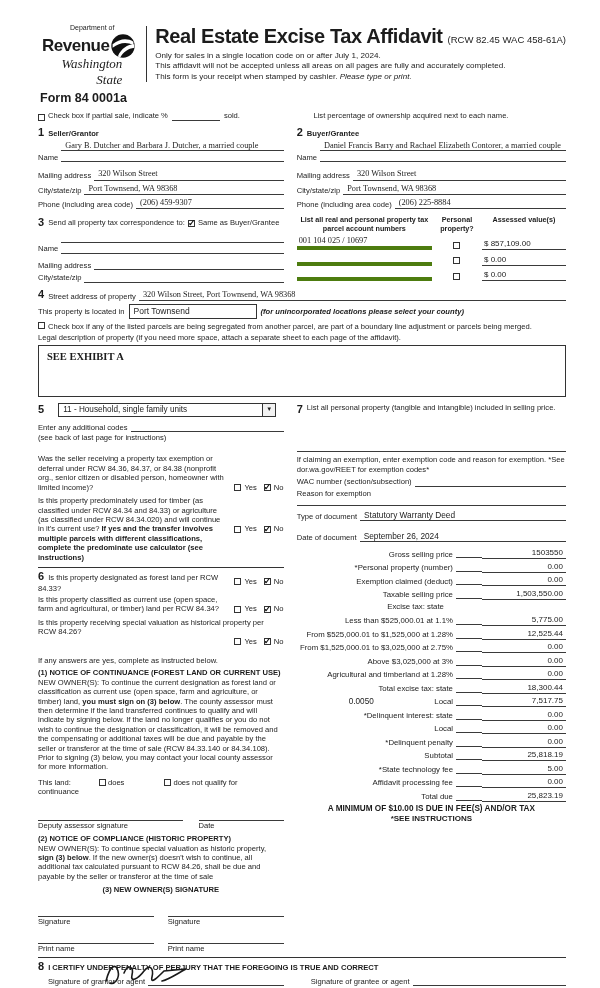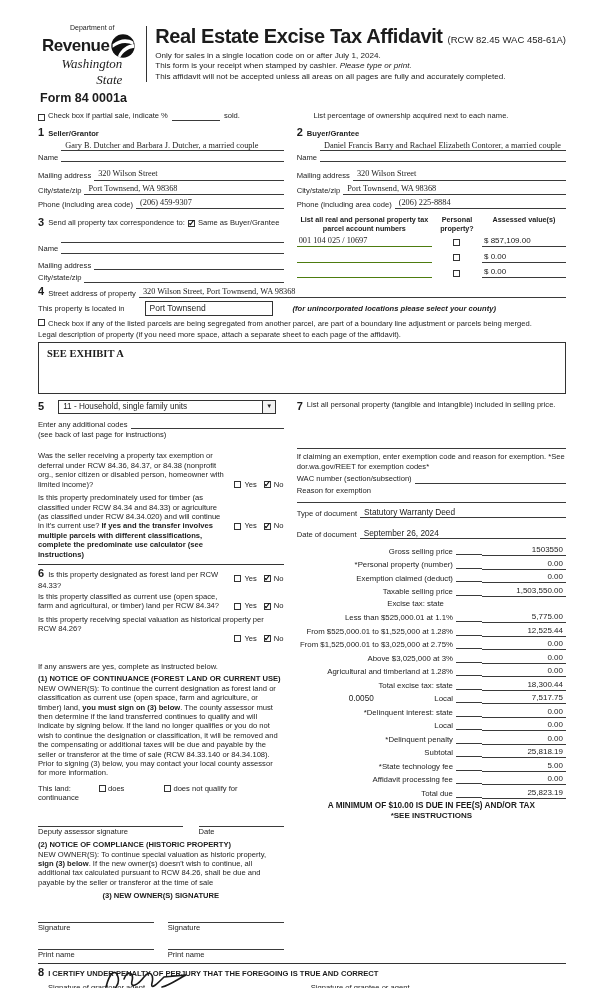--- a/index.html
+++ b/index.html
@@ -46,25 +46,25 @@
   .mrow { display:flex; align-items:flex-end; margin-bottom:2.6px; }
   .mlabel { flex:1; text-align:right; position:relative; font-size:7.8px; }
   .mpre { position:absolute; left:52px; bottom:0; font-style:normal; font-size:8.2px; }
   .mleader { width:26px; border-bottom:1px solid #3a3a3a; margin:0 0 1px 3px; }
   .mval { width:84px; text-align:right; border-bottom:1px solid #3a3a3a; padding:0 3px 0 0; font-size:8px; }
   .mheading { text-align:right; padding-right:122px; margin:1px 0 3px; font-size:7.8px;}
   
   .ptab-h { display:flex; font-weight:bold; text-align:center; font-size:7.2px; margin-bottom:2px;}
   .ptab-h .c1 { flex:1; } .ptab-h .c2 { width:50px; } .ptab-h .c3 { width:84px; }
   .prow { display:flex; align-items:flex-end; margin-bottom:4.5px; }
-  .prow .pnum { flex:1; border-bottom:1px solid #4d7c0f; font-family:"Liberation Serif",serif; font-size:8.3px; padding:0 2px 0 2px; min-height:9px;}
+  .prow .pnum { flex:1; border-bottom:4px solid #4d7c0f; font-family:"Liberation Serif",serif; font-size:8.3px; padding:0 2px 0 2px; min-height:9px;}
   .prow .pcbw { width:50px; text-align:center; }
   .prow .pval { width:84px; border-bottom:1px solid #3a3a3a; font-size:8px; padding:0 2px; min-height:9px;}
   
-  .locbox { display:inline-block; border:1.4px solid #333; min-width:128px; padding:1px 4px; font-size:8.5px; margin:0 20px; }
+  .locbox { display:inline-block; border:1.4px solid #333; min-width:128px; padding:1px 4px; font-size:8.5px; margin:0 4px; }
   .legalbox { border:1.2px solid #333; height:52px; margin-top:2px; padding:4px 8px;
     font-family:"Liberation Serif",serif; font-weight:bold; font-size:10.5px; }
   
   .dd { display:inline-flex; border:1.4px solid #333; width:218px; height:14px; align-items:center; }
   .dd-text { flex:1; padding:0 4px; font-size:8.2px; white-space:nowrap; overflow:hidden;}
   .dd-btn { width:13px; height:100%; border-left:1.4px solid #333; display:flex; align-items:center; justify-content:center; font-size:6px; background:#f2f2f2;}
   
   .sigline { position:relative; }
   .sig-svg { position:absolute; left:10px; bottom:-3px; pointer-events:none; }
   .handwrite { font-family:"DejaVu Serif", serif; font-style:italic; font-size:10px; letter-spacing:1.5px; transform:skewX(-8deg); display:inline-block; white-space:nowrap;}
@@ -95,22 +95,22 @@
     <div class="form-no">Form 84 0001a</div>
   </div>
   <div class="hdr-div"></div>
   <div class="hdr-right">
     <div class="title-row">
       <span class="main-title">Real Estate Excise Tax Affidavit</span>
       <span class="title-code">(RCW 82.45 WAC 458-61A)</span>
     </div>
     <div class="hdr-sub">
       <div>Only for sales in a single location code on or after July 1, 2024.</div>
+      <div>This affidavit will not be accepted unless all areas on all pages are fully and accurately completed.</div>
       <div><span>This form is your receipt when stamped by cashier. </span><i>Please type or print.</i></div>
-      <div>This affidavit will not be accepted unless all areas on all pages are fully and accurately completed.</div>
     </div>
   </div>
 </div>
 
 <div style="display:flex; margin-top:5px; align-items:flex-end;">
   <div style="width:48%; display:flex; align-items:flex-end;">
     <span class="cb"></span>
     <span style="margin-left:3px;">Check box if partial sale, indicate %</span>
     <span style="width:48px; border-bottom:1px solid #3a3a3a; margin:0 4px;"></span>
     <span>sold.</span>
@@ -286,21 +286,21 @@
     </div>
     <div style="display:flex; margin-top:4px;flex-direction:column;">
       <div style="flex:1;">Is this property receiving special valuation as historical property per RCW 84.26?</div>
       <div class="yesno" style="align-self:flex-end;">
         <span class="cb"></span>
           <span>Yes</span>
         <span class="cb checked"></span>
           <span>No</span>
       </div>
     </div>
-    <div style="margin-top:19px;">If any answers are yes, complete as instructed below.</div>
+    <div style="margin-top:10px;">If any answers are yes, complete as instructed below.</div>
     <div style="margin-top:3px;"><b>(1) NOTICE OF CONTINUANCE (FOREST LAND OR CURRENT USE)</b></div>
     <div>
       <span>NEW OWNER(S): To continue the current designation as forest land or classification as current use (open space, farm and agriculture, or timber) land, </span><b>you must sign on (3) below</b><span>. The county assessor must then determine if the land transferred continues  to qualify and will indicate by signing below. If the land no longer qualifies or you do not wish to continue the designation or classification, it will be removed and the compensating or additional taxes will be due and payable by the seller or transferor at the time of sale (RCW 84.33.140 or 84.34.108). Prior to signing (3) below, you may contact your local county assessor for more information.</span>
     </div>
     <div style="display:flex; margin-top:6px; align-items:center;">
       <span>This land:</span>
       <span class="cb" style="margin-left:28px;"></span>
       <span style="margin-left:2px;">does</span>
       <span class="cb" style="margin-left:40px;"></span>
       <span style="margin-left:2px;">does not qualify for</span>

